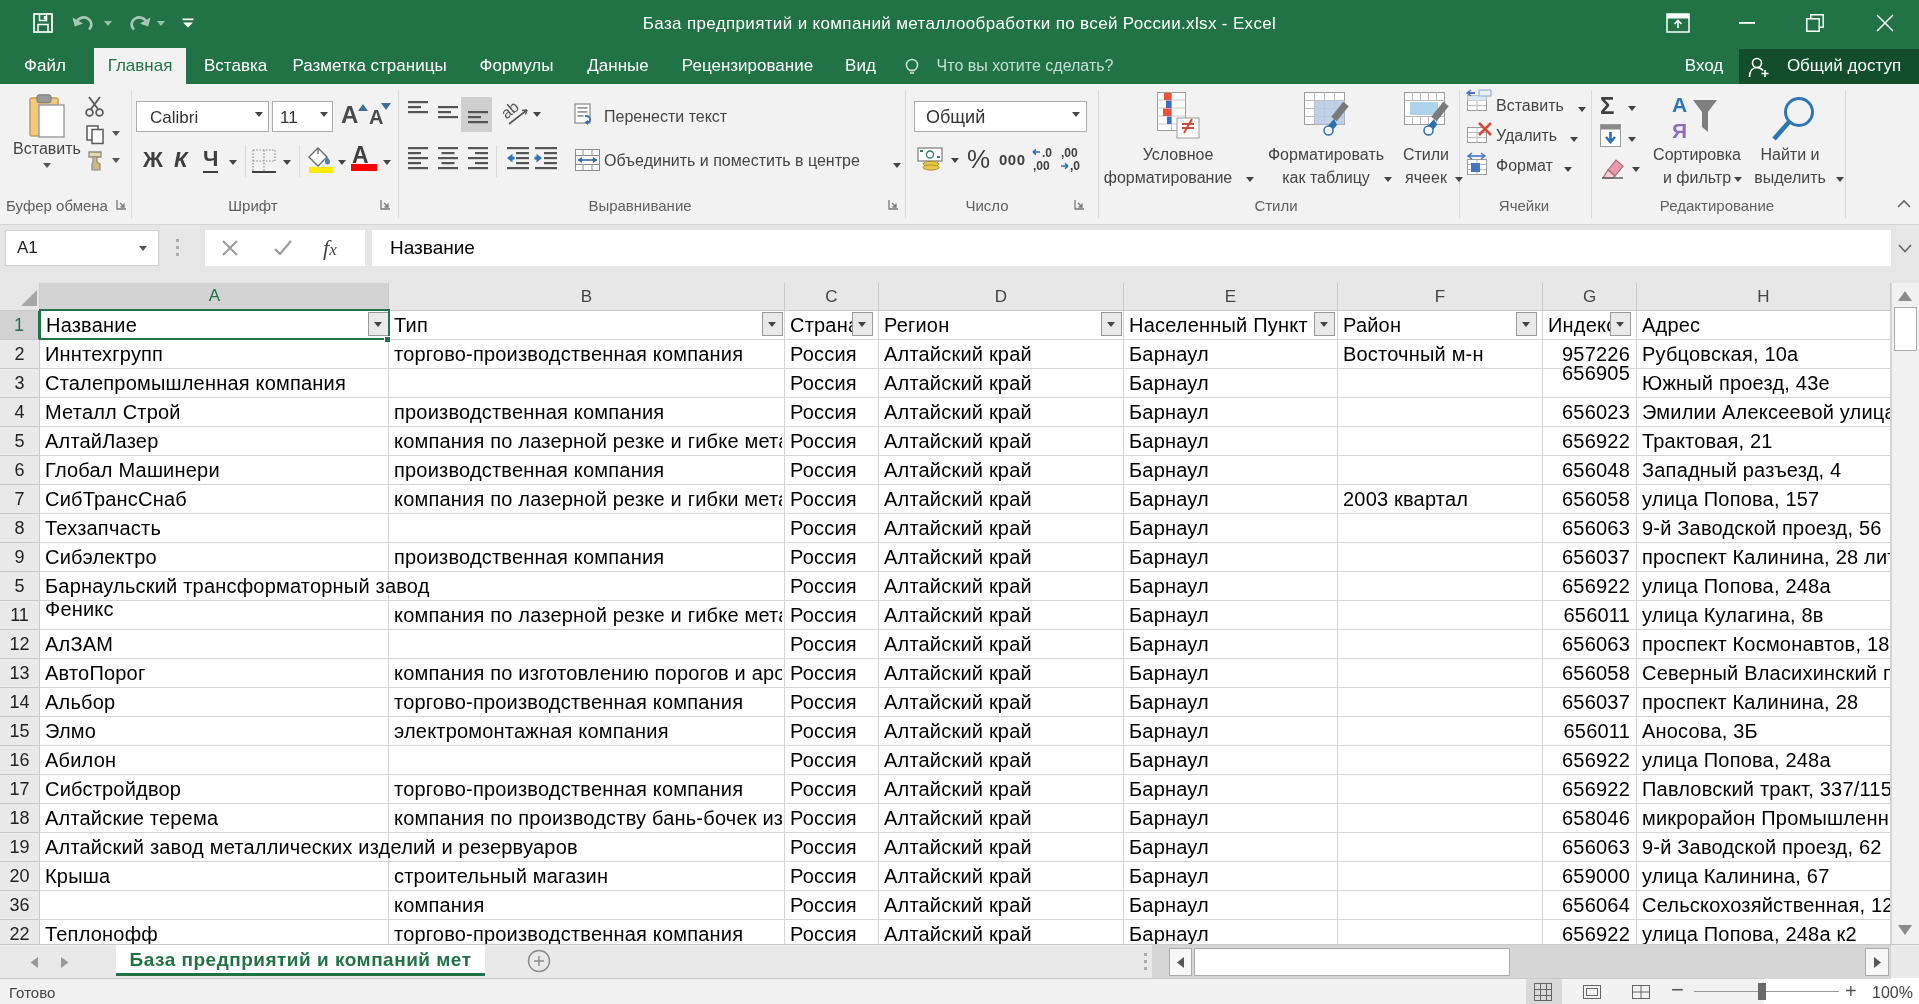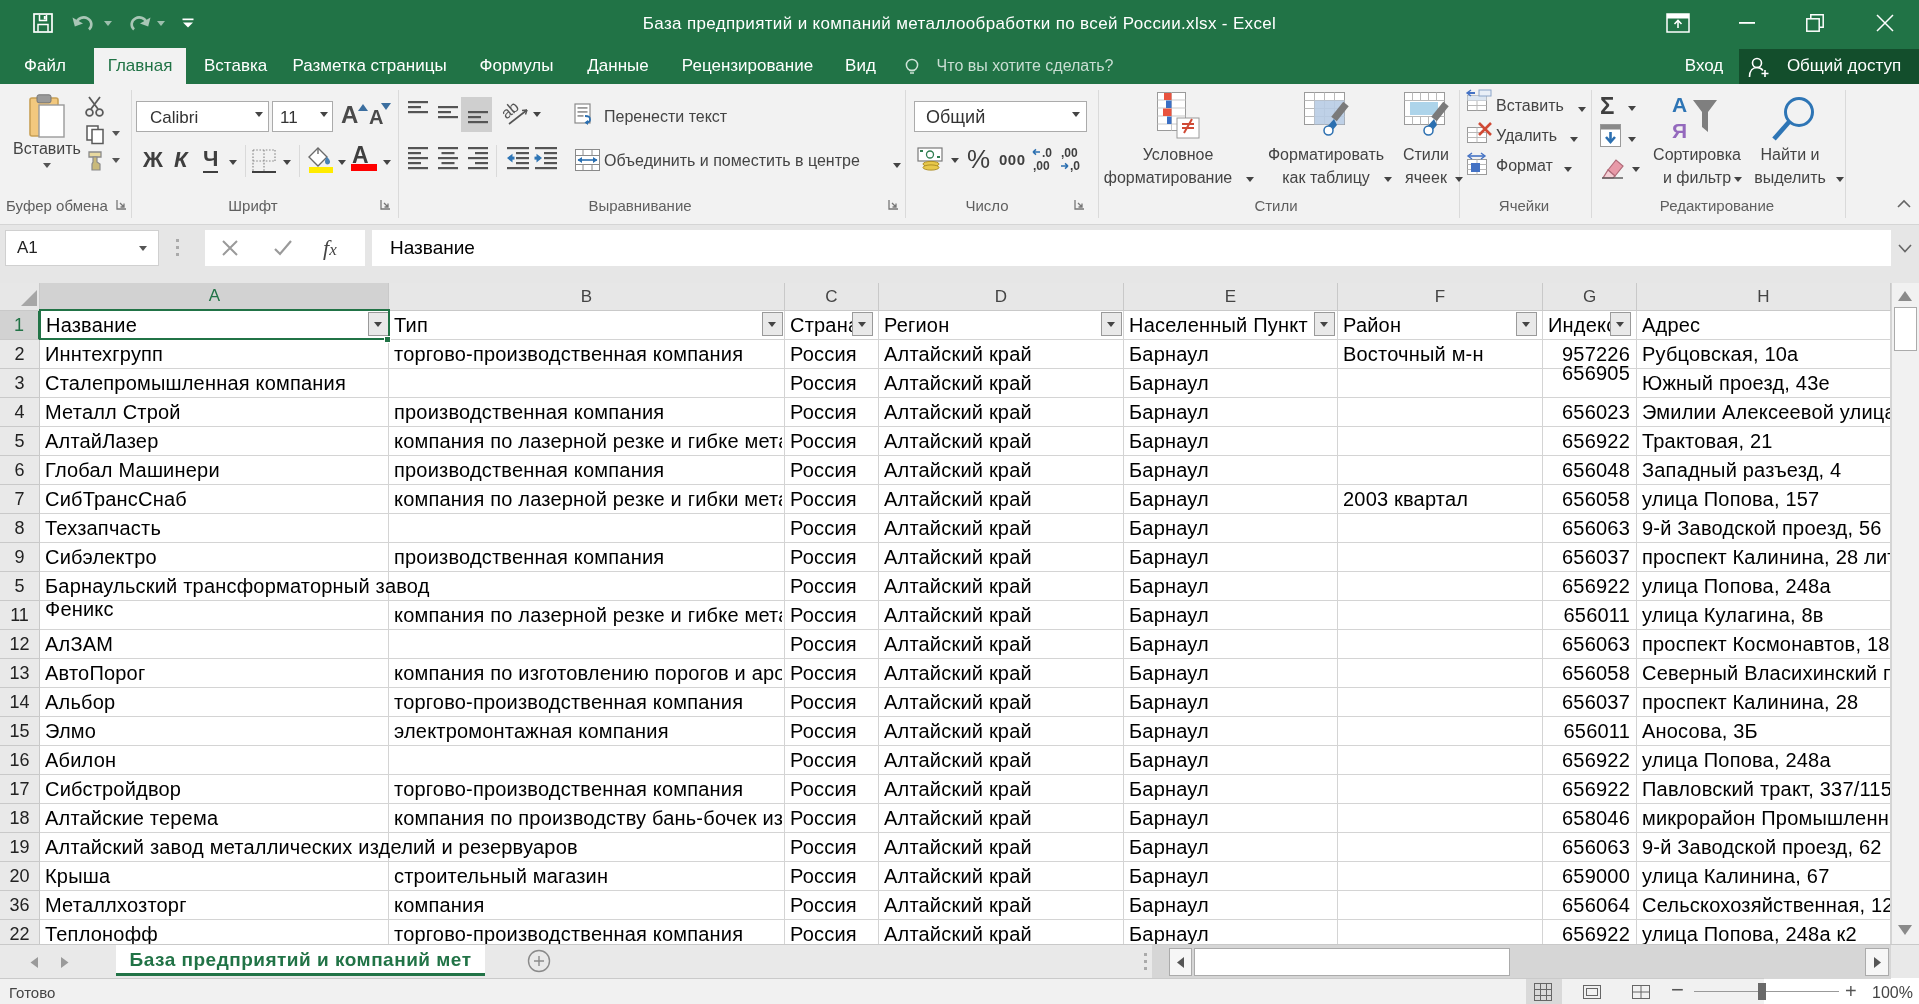--- a/index.html
+++ b/index.html
@@ -616,21 +616,20 @@
       <div class="cell" style="left:1129px;top:551px;width:205px">Барнаул</div>
       <div class="cell" style="left:1548px;top:551px;width:82px;text-align:right">656063</div>
       <div class="cell" style="left:1642px;top:551px;width:248px">9-й Заводской проезд, 62</div>
       <div class="cell" style="left:45px;top:580px;width:337px">Крыша</div>
       <div class="cell" style="left:394px;top:580px;width:388px">строительный магазин</div>
       <div class="cell" style="left:790px;top:580px;width:85px">Россия</div>
       <div class="cell" style="left:884px;top:580px;width:235px">Алтайский край</div>
       <div class="cell" style="left:1129px;top:580px;width:205px">Барнаул</div>
       <div class="cell" style="left:1548px;top:580px;width:82px;text-align:right">659000</div>
       <div class="cell" style="left:1642px;top:580px;width:248px">улица Калинина, 67</div>
-      <div class="cell" style="left:45px;top:609px;width:337px">Металлхозторг</div>
       <div class="cell" style="left:394px;top:609px;width:388px">компания</div>
       <div class="cell" style="left:790px;top:609px;width:85px">Россия</div>
       <div class="cell" style="left:884px;top:609px;width:235px">Алтайский край</div>
       <div class="cell" style="left:1129px;top:609px;width:205px">Барнаул</div>
       <div class="cell" style="left:1548px;top:609px;width:82px;text-align:right">656064</div>
       <div class="cell" style="left:1642px;top:609px;width:248px">Сельскохозяйственная, 124</div>
       <div class="cell" style="left:45px;top:638px;width:337px">Теплонофф</div>
       <div class="cell" style="left:394px;top:638px;width:388px">торгово-производственная компания</div>
       <div class="cell" style="left:790px;top:638px;width:85px">Россия</div>
       <div class="cell" style="left:884px;top:638px;width:235px">Алтайский край</div>

